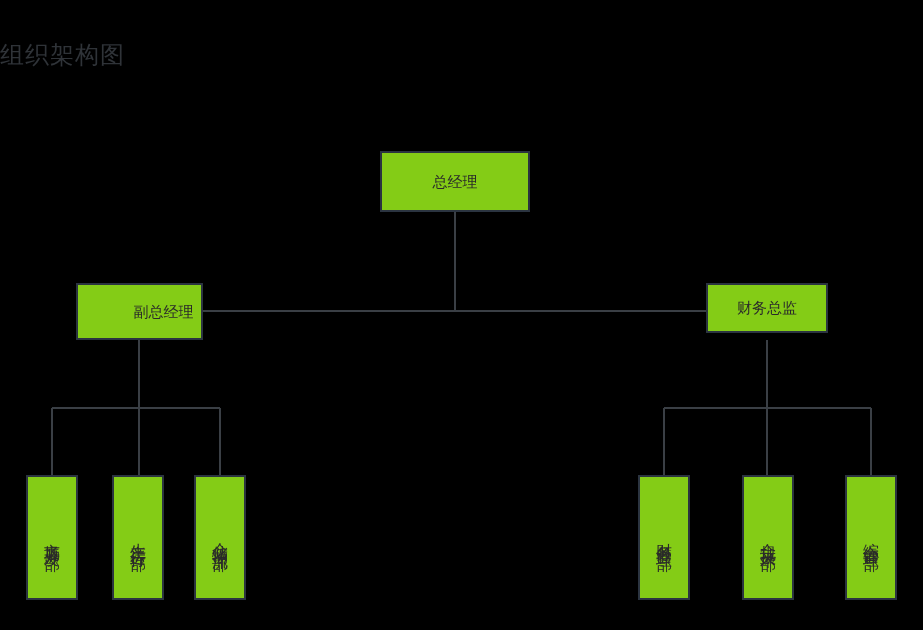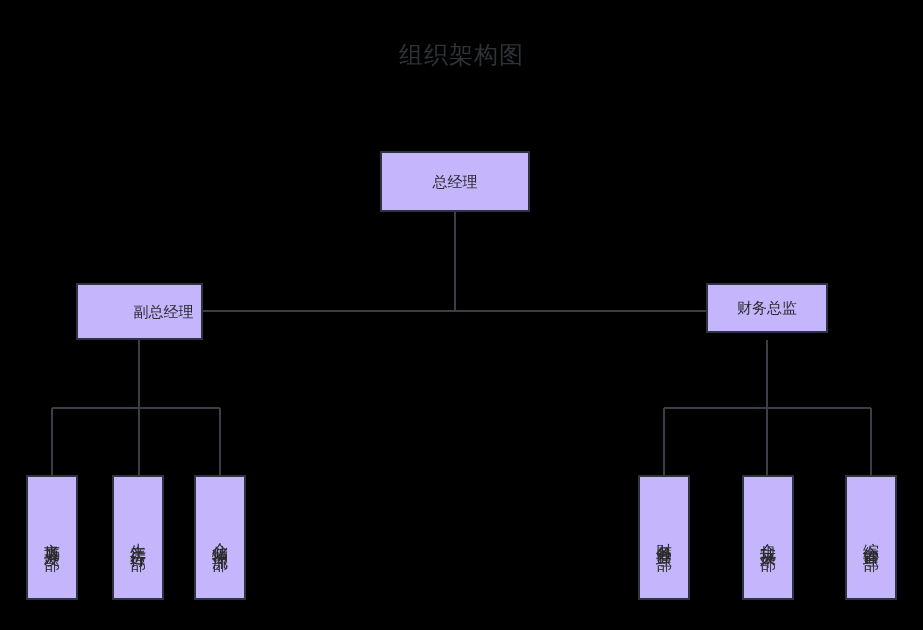--- a/index.html
+++ b/index.html
@@ -20,39 +20,38 @@
     top: 0;
     width: 923px;
     height: 630px;
     background: #000000;
   }
   #chart-title {
     position: absolute;
     left: 0;
     top: 40px;
     width: 923px;
-    text-align: center;
     font-size: 24px;
     line-height: 30px;
     color: #2f3338;
     font-weight: 400;
     letter-spacing: 1px;
     white-space: nowrap;
   }
   .edge-layer {
     position: absolute;
     left: 0;
     top: 0;
     width: 923px;
     height: 630px;
     pointer-events: none;
   }
   .node {
     position: absolute;
-    background: #c4b5fd;
+    background: #84cc16;
     border: 2px solid #2b3440;
     box-sizing: border-box;
     display: flex;
     align-items: center;
     justify-content: center;
     color: #2a2a2a;
   }
   .node-label {
     display: block;
     text-align: center;

